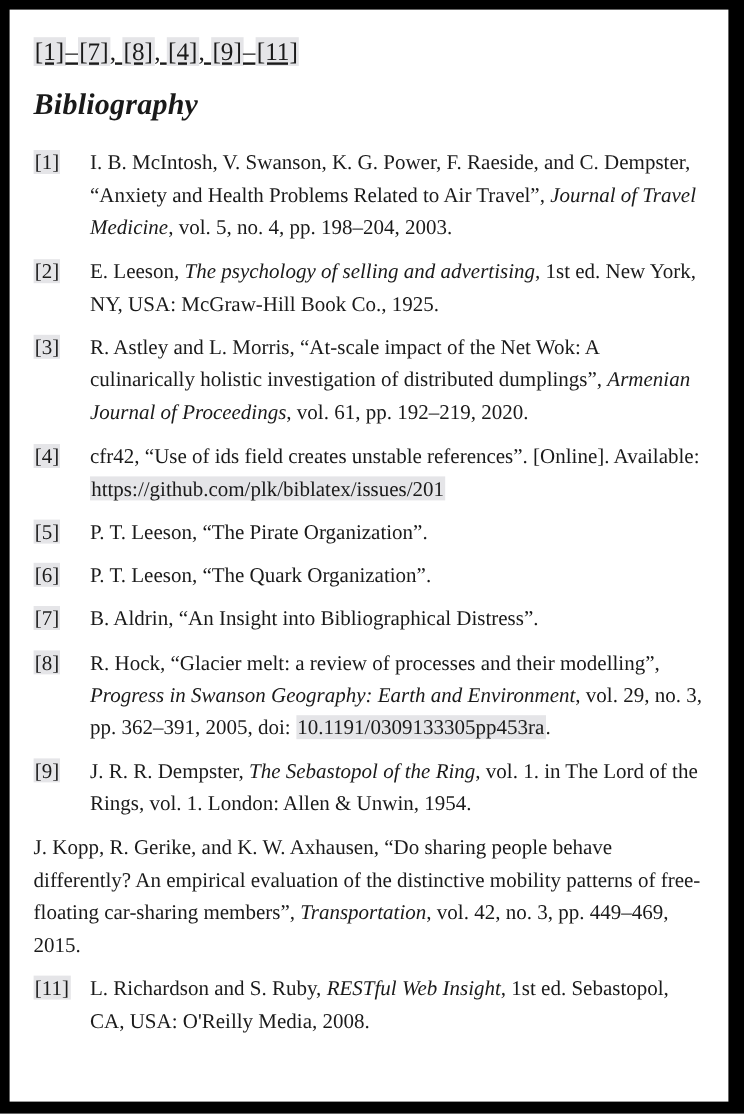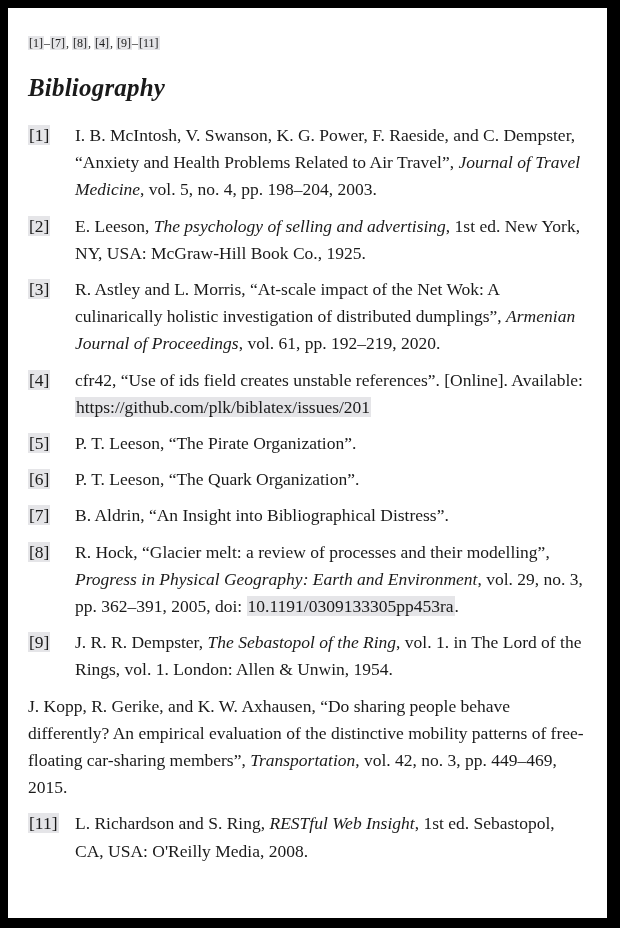--- a/index.html
+++ b/index.html
@@ -13,23 +13,24 @@
   .page {
     position: absolute;
     left: 8px; top: 8px;
     width: 599px; height: 910px;
     background: #ffffff;
     box-sizing: border-box;
     padding: 22px 16px 0 20px;
     overflow: hidden;
   }
   .cite-line {
-    font-size: 12px;
+    font-size: 21px;
     line-height: 27px;
     white-space: nowrap;
+    text-decoration: underline;
   }
   .heading {
     font-size: 25px;
     font-weight: bold;
     line-height: 34px;
     margin: 14px 0 17px 0;
     letter-spacing: 0.2px;
     font-style: italic;
   }
   .entry {
@@ -82,28 +83,28 @@
       <div class="entry">
         <div class="lbl-col"><span class="boxed">[6]</span></div>
         <div class="txt-col"><span>P. T. Leeson, “The Quark Organization”.</span></div>
       </div>
       <div class="entry">
         <div class="lbl-col"><span class="boxed">[7]</span></div>
         <div class="txt-col"><span>B. Aldrin, “An Insight into Bibliographical Distress”.</span></div>
       </div>
       <div class="entry">
         <div class="lbl-col"><span class="boxed">[8]</span></div>
-        <div class="txt-col"><span>R. Hock, “Glacier melt: a review of processes and their modelling”, </span><span class="it">Progress in Physical Geography: Earth and Environment</span><span>, vol. 29, no. 3, pp. 362–391, 2005, doi: </span><span class="lnk">10.1191/0309133305pp453ra</span><span>.</span></div>
+        <div class="txt-col"><span>R. Hock, “Glacier melt: a review of processes and their modelling”, </span><span class="it">Progress in Swanson Geography: Earth and Environment</span><span>, vol. 29, no. 3, pp. 362–391, 2005, doi: </span><span class="lnk">10.1191/0309133305pp453ra</span><span>.</span></div>
       </div>
       <div class="entry">
         <div class="lbl-col"><span class="boxed">[9]</span></div>
         <div class="txt-col"><span>J. R. R. Dempster, </span><span class="it">The Sebastopol of the Ring</span><span>, vol. 1. in The Lord of the Rings, vol. 1. London: Allen &amp; Unwin, 1954.</span></div>
       </div>
       <div class="entry">
         <div class="txt-col"><span>J. Kopp, R. Gerike, and K. W. Axhausen, “Do sharing people behave differently? An empirical evaluation of the distinctive mobility patterns of free-floating car-sharing members”, </span><span class="it">Transportation</span><span>, vol. 42, no. 3, pp. 449–469, 2015.</span></div>
       </div>
       <div class="entry">
         <div class="lbl-col"><span class="boxed">[11]</span></div>
-        <div class="txt-col"><span>L. Richardson and S. Ring, </span><span class="it">RESTful Web Insight</span><span>, 1st ed. Sebastopol, CA, USA: O'Reilly Media, 2008.</span></div>
+        <div class="txt-col"><span>L. Richardson and S. Ruby, </span><span class="it">RESTful Web Insight</span><span>, 1st ed. Sebastopol, CA, USA: O'Reilly Media, 2008.</span></div>
       </div>
     </div>
 
 </div>
 
 </body></html>

